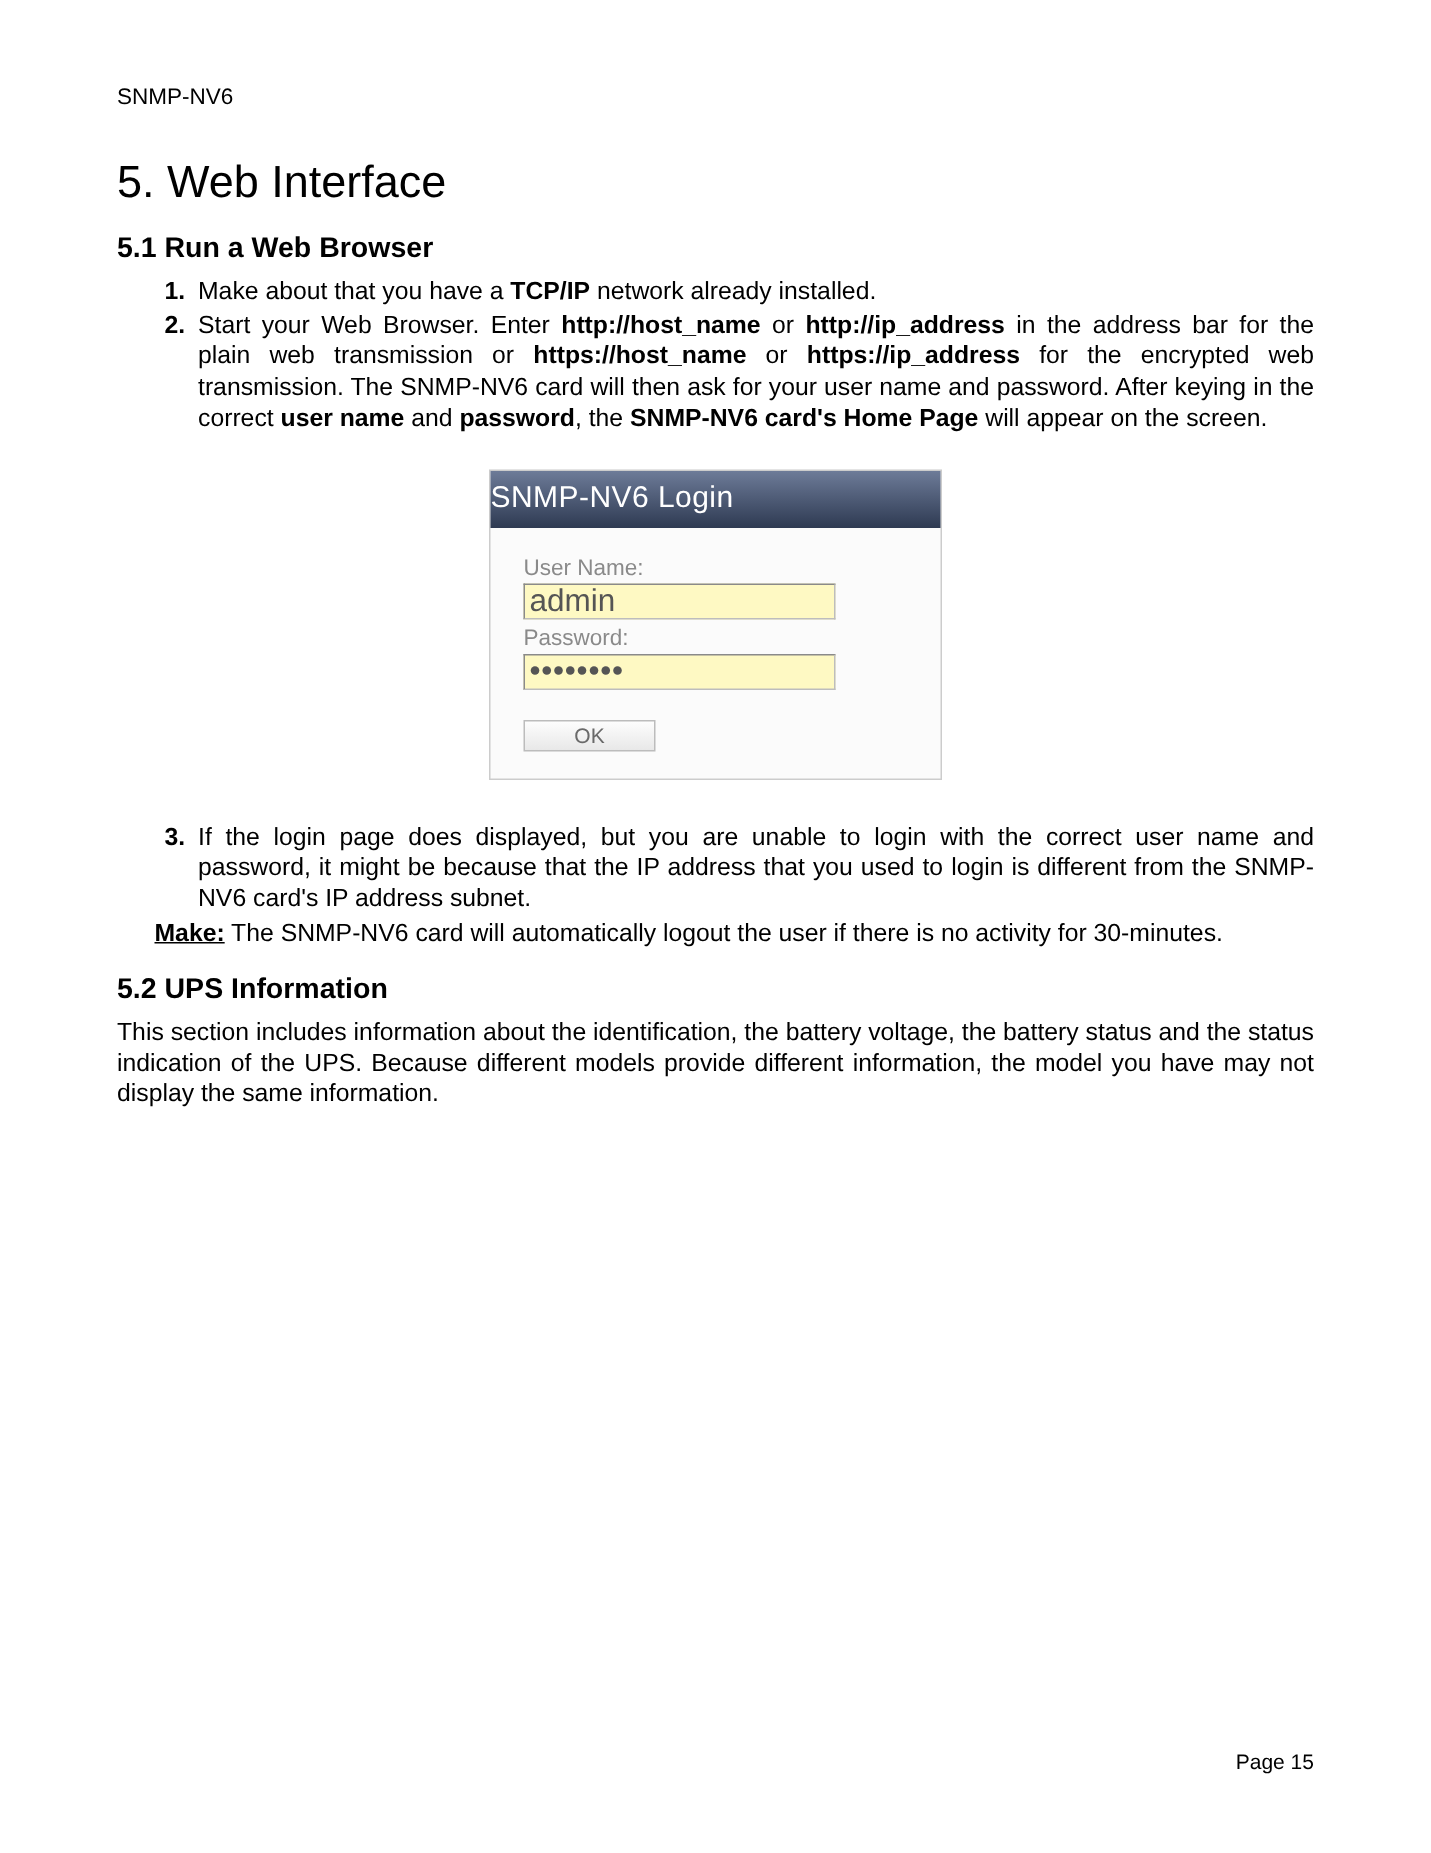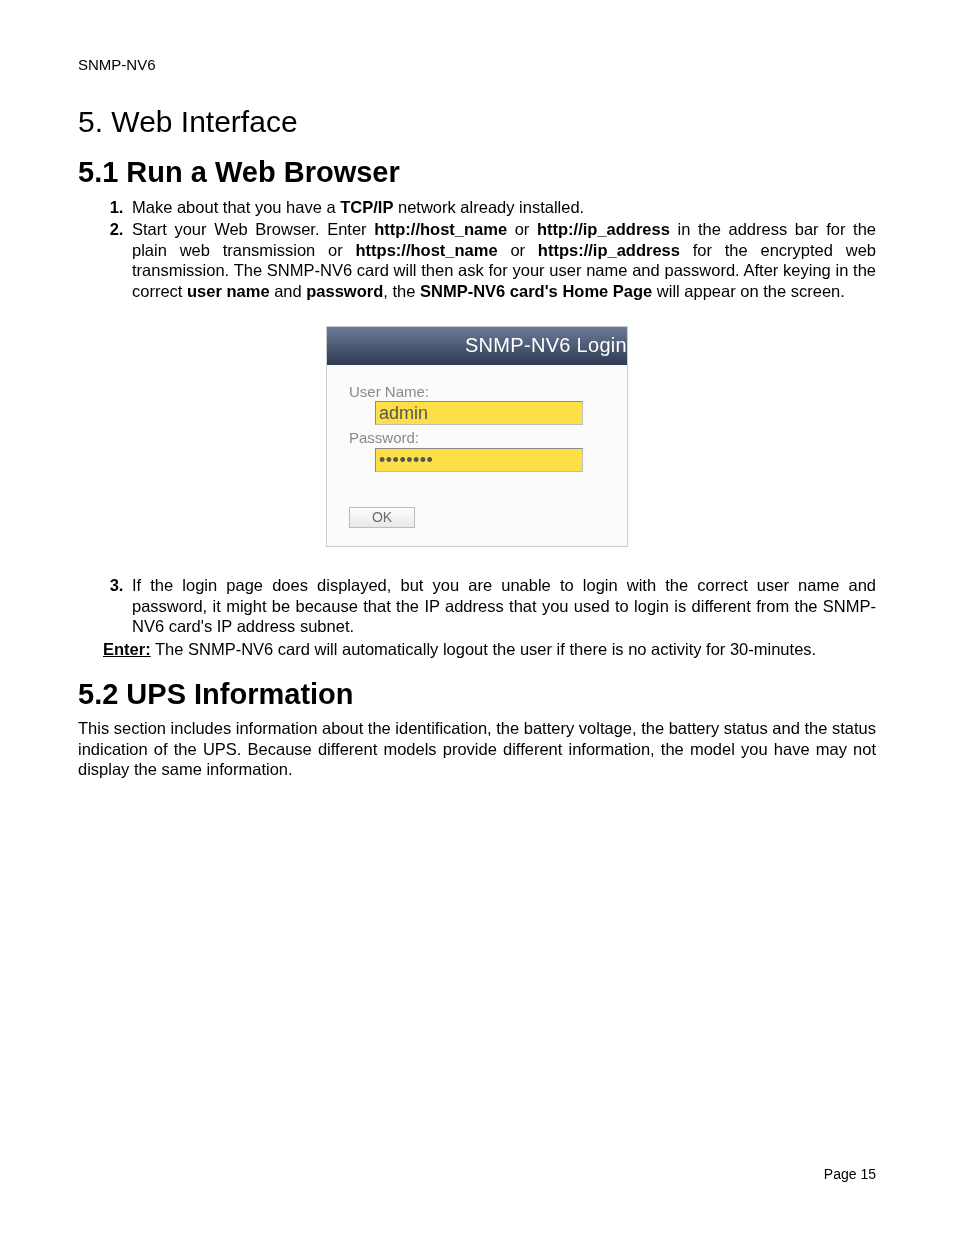--- a/index.html
+++ b/index.html
@@ -22,21 +22,21 @@
     text-align: left;
     font-size: 15px;
     margin-bottom: 28px;
   }
   h1 {
     font-size: 30px;
     font-weight: normal;
     margin: 0 0 14px 0;
   }
   h2 {
-    font-size: 29px;
+    font-size: 19px;
     font-weight: bold;
     margin: 0 0 6px 0;
   }
   ol.outer {
     margin: 0 0 0 50px;
     padding: 0;
   }
   ol.outer > li {
     text-align: justify;
     margin: 0 0 2px 0;
@@ -62,21 +62,21 @@
   }
   .login-box {
     width: 300px;
     border: 1px solid #ccc;
     background: #fbfbfb;
     font-family: "Segoe UI", Arial, sans-serif;
   }
   .login-title {
     background: linear-gradient(#6d7b98, #2e3a52);
     color: #fff;
-    text-align: right;
+    text-align: left;
     font-size: 20px;
     padding: 6px 0 7px 0;
     font-weight: 400;
     letter-spacing: 0.3px;
   }
   .login-body {
     padding: 18px 22px 18px 22px;
   }
   .site-ip {
     color: #2f4e7a;
@@ -88,45 +88,44 @@
   .field-label {
     color: #8a8a8a;
     font-size: 15px;
     margin-bottom: 0px;
   }
   input.textfield {
     width: 200px;
     border: 1px solid #bdbdbd;
     border-top-color: #8a8a8a;
     border-left-color: #8a8a8a;
-    background: #fde047;
-    font-size: 18px;
+    background: #fef9c3;
+    font-size: 21px;
     padding: 1px 3px;
     color: #555;
     line-height: 18px;
     height: 20px;
     box-sizing: content-box;
     margin-bottom: 4px;
     font-family: "Segoe UI", Arial, sans-serif;
-    margin-left: 26px;
   }
   input.textfield.pw {
     letter-spacing: 0.5px;
     font-family: Arial, sans-serif;
   }
   .ok-btn {
     display: inline-block;
-    width: 66px;
+    width: 88px;
     text-align: center;
     border: 1px solid #bcbcbc;
     background: linear-gradient(#fdfdfd,#e8e8e8);
     color: #6a6a6a;
     font-size: 14px;
     padding: 1px 0 2px 0;
-    margin-top: 31px;
+    margin-top: 16px;
     cursor: pointer;
     font-family: "Segoe UI", Arial, sans-serif;
   }
   .footer {
     position: absolute;
     right: 78px;
     bottom: 52px;
     font-size: 14px;
   }
   .spacer { height: 16px; }
@@ -160,21 +159,21 @@
         <input class="textfield pw" type="text" value="••••••••" style="">
         <div><button class="ok-btn">OK</button></div>
       </div>
     </div>
   </div>
 
   <ol class="outer" start="3">
     <li>If the login page does displayed, but you are unable to login with the correct user name and password, it might be because that the IP address that you used to login is different from the SNMP-NV6 card's IP address subnet.</li>
   </ol>
   <div class="note-block">
-    <span class="note-label">Enter:</span><span> The SNMP-NV6 card will automatically logout the user if there is no activity for 30-minutes.</span>
+    <span class="note-label">Make:</span><span> The SNMP-NV6 card will automatically logout the user if there is no activity for 30-minutes.</span>
   </div>
 
   <div class="spacer"></div>
 
   <h2>5.2 UPS Information</h2>
   <div class="section52-body">This section includes information about the identification, the battery voltage, the battery status and the status indication of the UPS. Because different models provide different information, the model you have may not display the same information.</div>
 </div>
 
 <div class="footer">Page 15</div>
 

